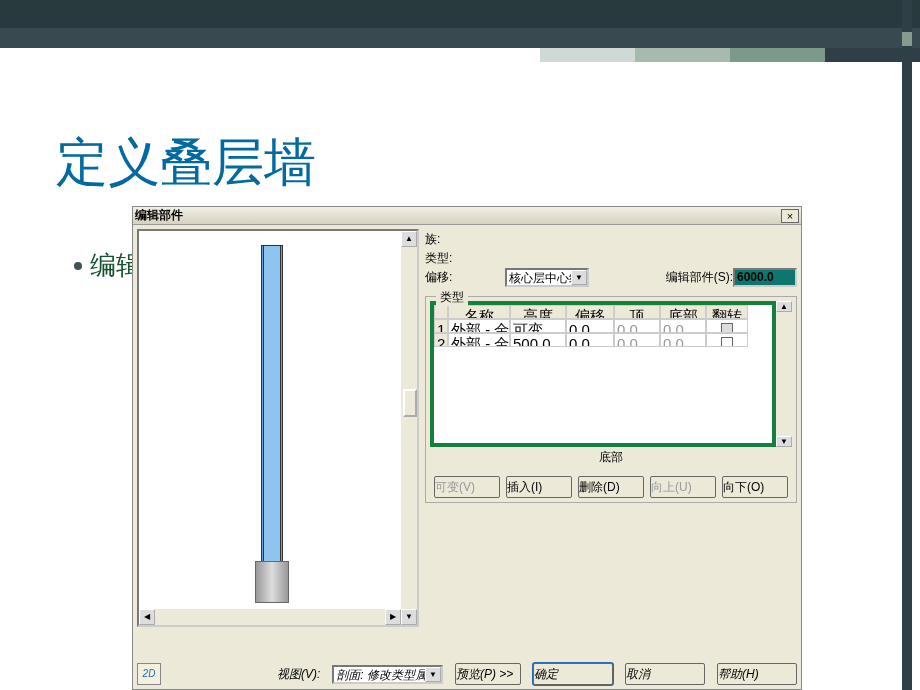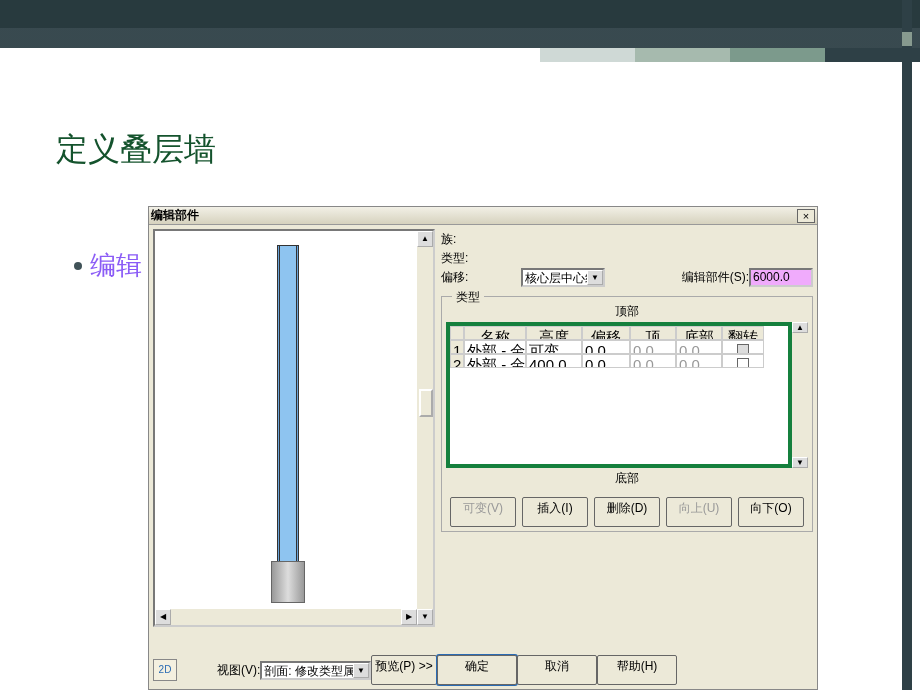--- a/index.html
+++ b/index.html
@@ -1,24 +1,24 @@
 <!DOCTYPE html>
 <html><head>
   <meta charset="utf-8">
   <style>
     * { box-sizing: border-box; margin: 0; padding: 0; }
     body { font-family: "Microsoft YaHei", sans-serif; width: 920px; height: 690px; background: #fff; position: relative; overflow: hidden; }
     .topbar { height: 28px; background: #283a3e; }
     .tband { position: absolute; top:48px; right:0; width:380px; height:14px; display:flex; }
     .tband div{ flex:1; }
-    .title { font-size: 32px; font-weight: 300; color: #14532d; margin: 100px 0 0 56px; font-family: "SimSun",serif;}
+    .title { font-size: 52px; font-weight: 300; color: #0369a1; margin: 100px 0 0 56px; font-family: "SimSun",serif;}
     .bullet { position:absolute; top:248px; left:74px; display:flex; align-items:center; gap:8px; }
     .bullet .dot{ width:8px;height:8px;border-radius:50%;background:#405258;}
-    .bullet span{ font-size:26px; color:#8b5cf6; font-family:"SimSun",serif;}
-    .overlay { position:absolute; top:206px; left:148px; width:670px; height:484px; background:#ece9d8; border:1px solid #888; font-size:12px; font-family:"SimSun","Microsoft Sans Serif",sans-serif;}
+    .bullet span{ font-size:26px; color:#14532d; font-family:"SimSun",serif;}
+    .overlay { position:absolute; top:206px; left:132px; width:670px; height:484px; background:#ece9d8; border:1px solid #888; font-size:12px; font-family:"SimSun","Microsoft Sans Serif",sans-serif;}
     .titlebar { height:18px; background: linear-gradient(to bottom,#f2f0e6,#d6d2be); display:flex; align-items:center; padding:0 2px; border-bottom:1px solid #999;}
     .titlebar .txt{ font-weight:bold; font-size:12px; }
     .titlebar .close{ margin-left:auto; width:18px; height:14px; background:#ece9d8; border:1px solid #666; text-align:center; line-height:12px; font-size:11px;}
     .preview { position:absolute; top:22px; left:4px; width:282px; height:398px; background:#fff; border:2px inset #ccc; }
     .preview .sb-v{ position:absolute; right:0; top:0; width:16px; height:100%; background:#ece9d8; }
     .preview .sb-h{ position:absolute; bottom:0; left:0; width:calc(100% - 16px); height:16px; background:#ece9d8; display:flex;}
     .preview .ar{ width:16px;height:16px;background:#ddd;border:1px outset #fff;font-size:8px;text-align:center;line-height:14px;}
     .sb-v .ar{ position:absolute; }
     .sb-h .track{flex:1;}
     .wallshape{ position:absolute; left:122px; top:14px; display:flex; height:358px;}
@@ -39,27 +39,27 @@
     .th,.td{ border:1px solid #ccc; padding:1px 2px; height:14px; overflow:hidden; white-space:nowrap;}
     .th{ background:#ece9d8; text-align:center;}
     .trow{ display:flex;}
     .c0{width:14px;background:#ece9d8;text-align:center;}
     .c1{width:62px;} .c2{width:56px;} .c3{width:48px;} .c4{width:46px;} .c5{width:46px;} .c6{width:42px;text-align:center;}
     .tbody{ height:96px; overflow:hidden; position:relative; background:#fff;}
     .tsb{ width:16px; background:#ece9d8;}
     
     .select{ display:inline-block; background:#fff; border:2px inset #ccc; height:19px; padding:0 2px; position:relative; min-width:84px;}
     .select .arr{ position:absolute; right:0; top:0; width:16px; height:15px; background:#ddd; border:1px outset #fff; text-align:center; font-size:8px; line-height:13px;}
-    .textbox{ background:#f0abfc; border:2px inset #ccc; height:19px; padding:0 2px; width:64px; display:inline-block;}
-    .btn{ display:inline-block; min-width:66px; height:30px; border:1px solid #666; background:#ece9d8; text-align:center; line-height:20px; font-size:12px; border-radius:2px;}
+    .textbox{ background:#0f766e; border:2px inset #ccc; height:19px; padding:0 2px; width:64px; display:inline-block;font-weight:bold;}
+    .btn{ display:inline-block; min-width:66px; height:22px; border:1px solid #666; background:#ece9d8; text-align:left; line-height:20px; font-size:12px; border-radius:2px;}
     .btn.dis{ color:#999;}
     .btn.primary{ box-shadow:0 0 0 1px #2a6bb3;}
     .btnrow{ display:flex; gap:6px; margin-top:8px; justify-content:center;}
     
-    .bottom{ position:absolute; bottom:4px; left:4px; right:4px; display:flex; align-items:center; }
+    .bottom{ position:absolute; bottom:4px; left:4px; right:4px; display:flex; align-items:center; gap:12px;font-style:italic;}
     .iconbtn{ width:24px; height:22px; border:1px solid #888;background:#f4f0e0;font-size:10px;text-align:center;line-height:20px;color:#2a6bb3;}
     .chk{ display:inline-block; width:12px; height:12px; border:1px solid #666; background:#fff;}
     .rside{ position:absolute; right:8px; top:0; bottom:0; width:10px; display:flex; flex-direction:column;}
     .rside .rb{ flex:1; background:#2e4046;} .rside .rg{height:14px;background:#879a8f;}
     .sep{position:absolute;top:28px;left:0;right:0;height:20px;background:linear-gradient(to bottom,#2e4046,#2e4046);opacity:0.95;}
   </style>
 </head>
 <body>
 
 <div class="topbar"></div>
@@ -116,21 +116,20 @@
       </div>
     <div class="row">
       <span class="lab">偏移:</span>
       <span class="select"><span>核心层中心线</span><span class="arr">▼</span></span>
       <span style="margin-left:auto">编辑部件(S):</span>
       <span class="textbox">6000.0</span>
     </div>
 
     <div class="fieldset">
       <span class="legend">类型</span>
-      <div class="center">顶部</div>
       <div style="display:flex">
       <div class="table" style="flex:1">
         <div class="trow">
           <div class="th c0"></div>
           <div class="th c1">名称</div>
           <div class="th c2">高度</div>
           <div class="th c3">偏移</div>
           <div class="th c4">顶</div>
           <div class="th c5">底部</div>
           <div class="th c6">翻转</div>
@@ -140,21 +139,21 @@
           <div class="td c1">外部 - 金</div>
           <div class="td c2">可变</div>
           <div class="td c3">0.0</div>
           <div class="td c4" style="color:#999">0.0</div>
           <div class="td c5" style="color:#999">0.0</div>
           <div class="td c6"><span class="chk" style="background:#ddd"></span></div>
         </div>
         <div class="trow">
           <div class="td c0">2</div>
           <div class="td c1">外部 - 金</div>
-          <div class="td c2">400.0</div>
+          <div class="td c2">500.0</div>
           <div class="td c3">0.0</div>
           <div class="td c4" style="color:#999">0.0</div>
           <div class="td c5" style="color:#999">0.0</div>
           <div class="td c6"><span class="chk"></span></div>
         </div>
         <div class="tbody"></div>
       </div>
       <div class="tsb" style="position:relative">
         <div class="ar" style="position:absolute;top:0;font-size:8px;text-align:center;width:100%;background:#ddd;border:1px outset #fff">▲</div>
         <div class="ar" style="position:absolute;bottom:0;font-size:8px;text-align:center;width:100%;background:#ddd;border:1px outset #fff">▼</div>
@@ -166,20 +165,20 @@
         <span class="btn">插入(I)</span>
         <span class="btn">删除(D)</span>
         <span class="btn dis">向上(U)</span>
         <span class="btn">向下(O)</span>
       </div>
     </div>
   </div>
 
   <div class="bottom">
     <span class="iconbtn"><span>2D</span></span>
-    <span style="margin-left:40px">视图(V):</span>
+    <span style="margin-left:104px">视图(V):</span>
     <span class="select" style="min-width:110px"><span>剖面: 修改类型属性</span><span class="arr">▼</span></span>
     <span class="btn">预览(P) &gt;&gt;</span>
     <span class="btn primary" style="min-width:80px">确定</span>
     <span class="btn" style="min-width:80px">取消</span>
     <span class="btn" style="min-width:80px">帮助(H)</span>
   </div>
 </div>
 
 </body></html>

